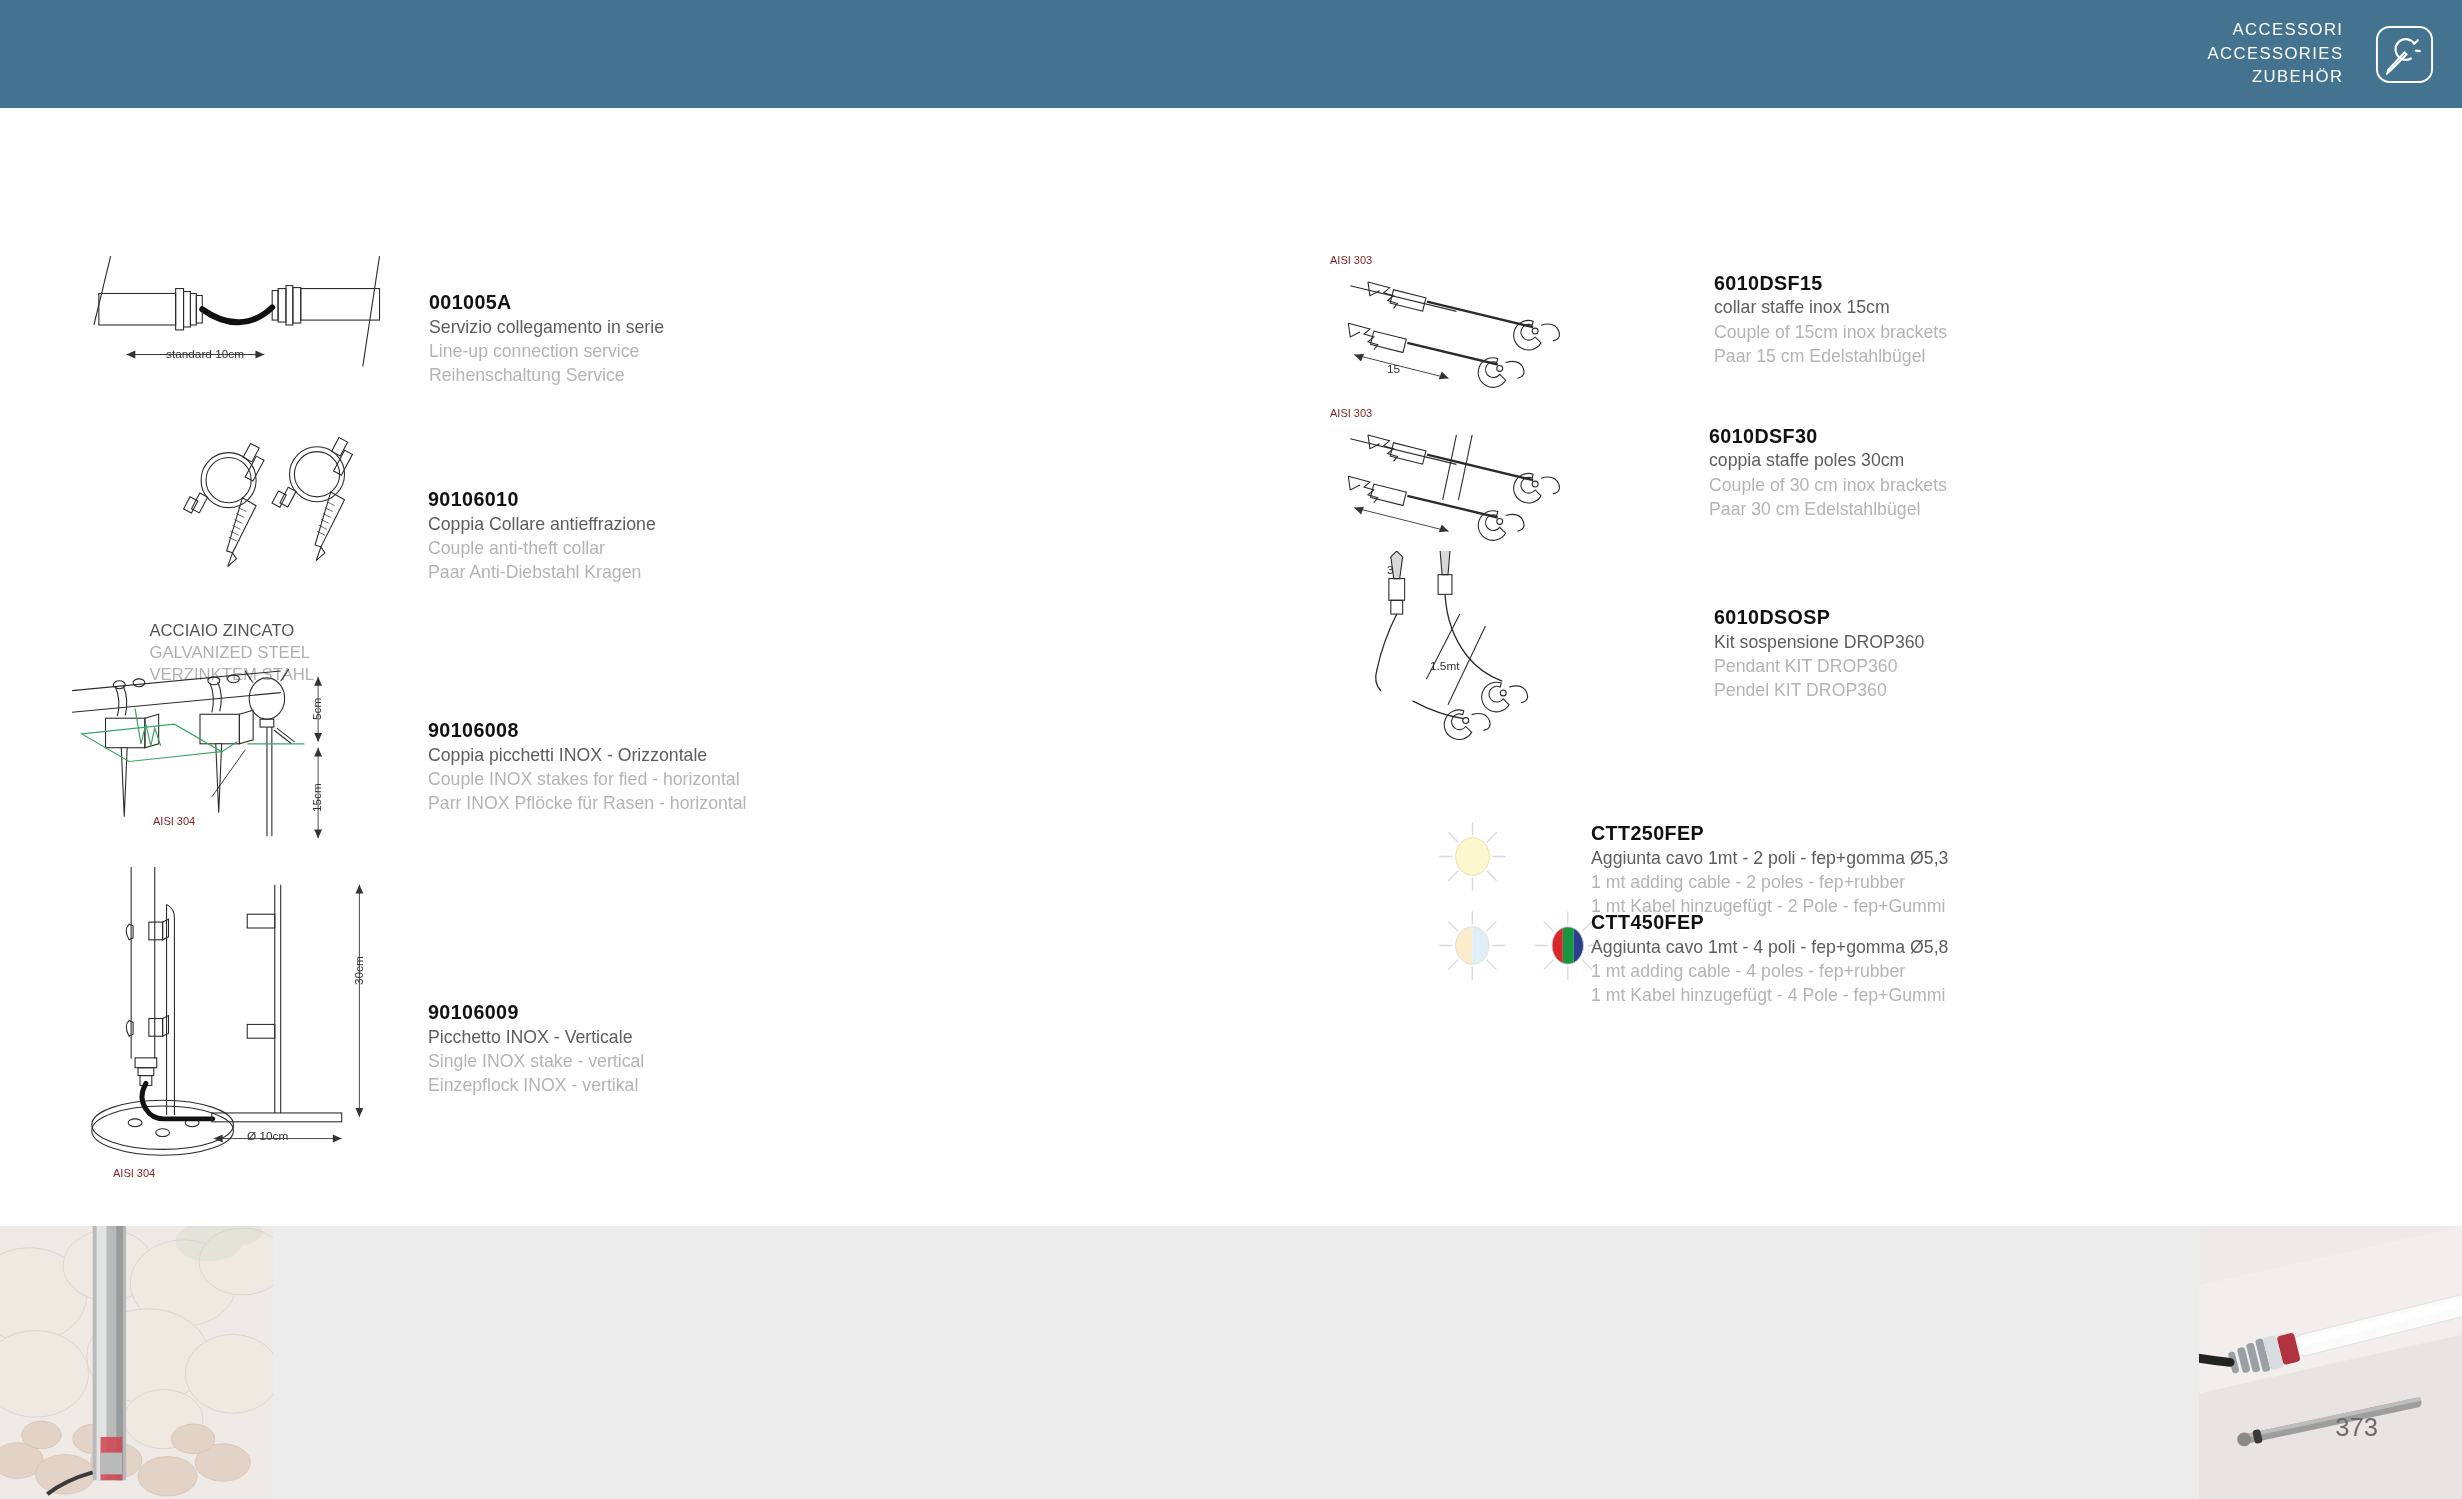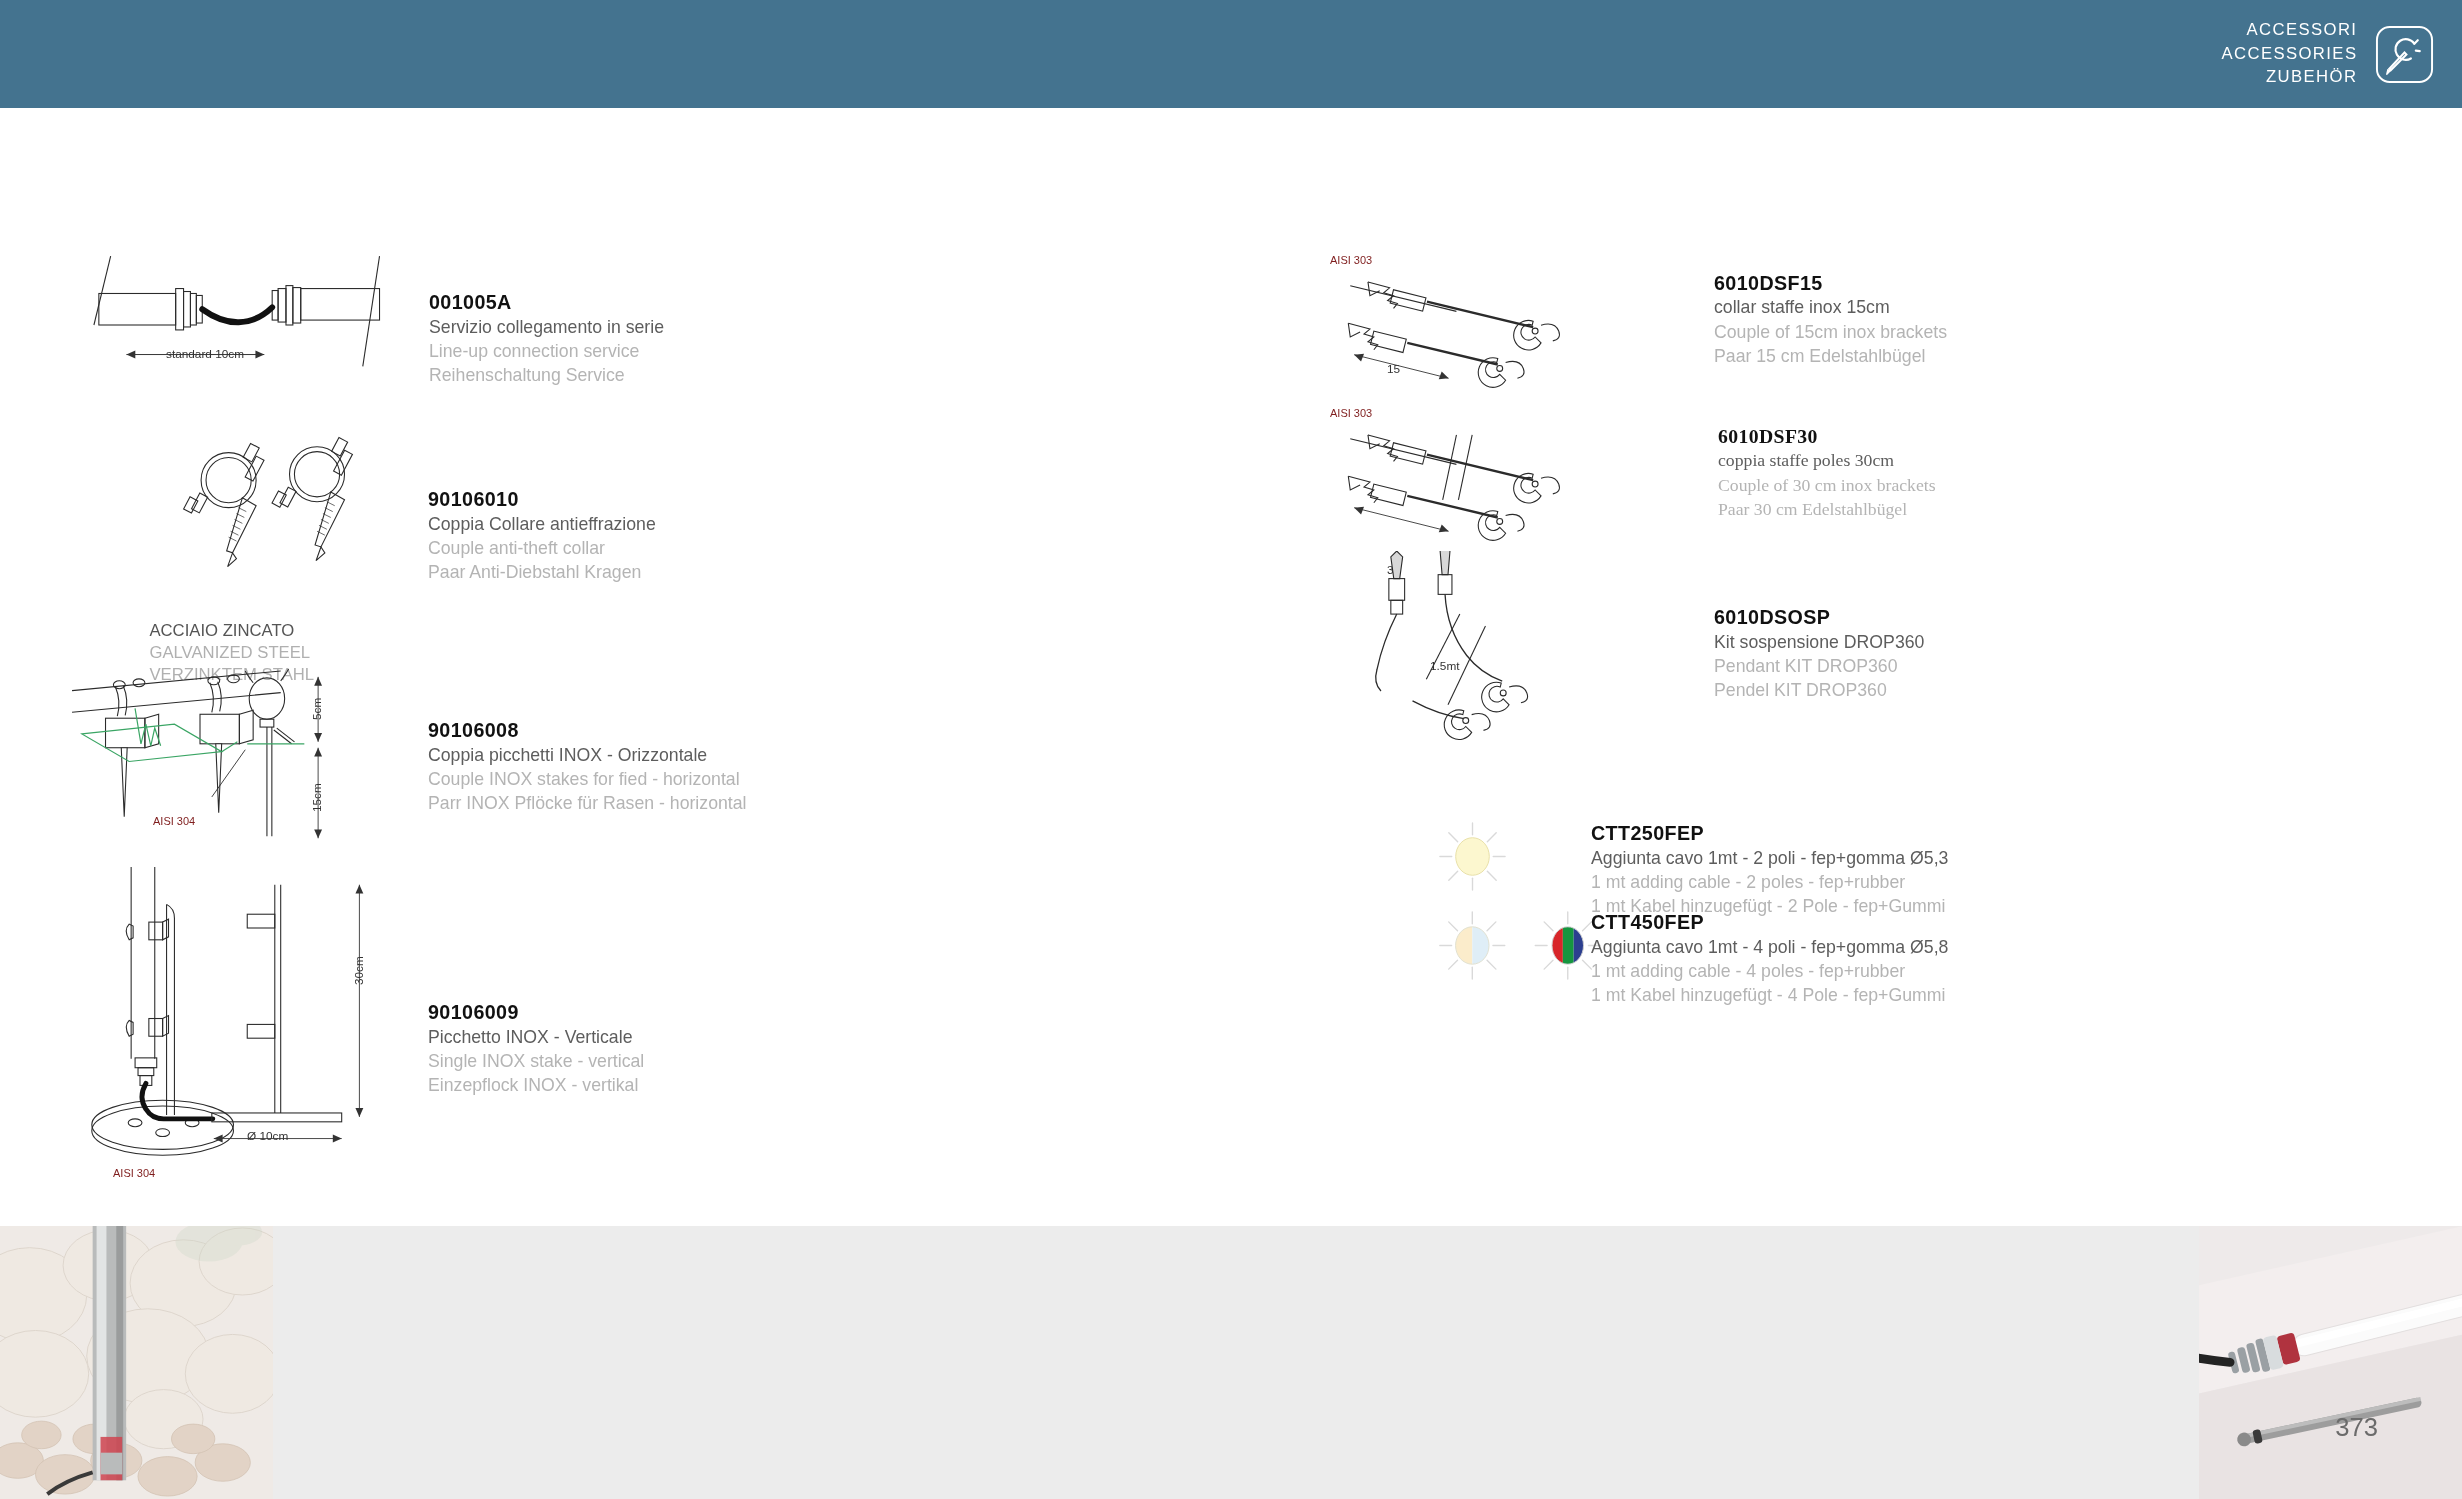--- a/index.html
+++ b/index.html
@@ -3,21 +3,21 @@
 <meta charset="utf-8">
 <style>
   html,body{margin:0;padding:0;background:#fff;}
   body{width:2463px;height:1499px;position:relative;overflow:hidden;
        font-family:"Liberation Sans", sans-serif;color:#000;}
 
   
   .header{position:absolute;left:0;top:0;width:2463px;height:108px;background:#44738f;}
   .brand{position:absolute;left:87px;top:15.8px;font-size:71px;font-weight:300;color:#fff;
          letter-spacing:1px;line-height:1;}
-  .hdr-right{position:absolute;right:27.6px;top:19.7px;display:flex;align-items:center;gap:17px;}
+  .hdr-right{position:absolute;right:27.6px;top:19.7px;display:flex;align-items:center;gap:31px;}
   .hdr-langs{display:flex;flex-direction:column;align-items:flex-end;gap:3px;
              color:#fff;font-size:16.7px;letter-spacing:1.4px;line-height:1.25;}
   .hdr-icon{width:61px;height:61px;}
 
   
   .sheet{position:absolute;left:0;top:108px;width:2463px;height:1118px;background:#fff;}
 
   .entry{position:absolute;}
   .art{position:absolute;}
   .txt{position:absolute;}
@@ -316,21 +316,21 @@
           <line x1="134" y1="6" x2="120" y2="72"></line>
         </g>
         <g stroke="#333" stroke-width=".9">
           <line x1="14" y1="80" x2="110" y2="104"></line>
           <path d="M14 80 l10 -1 l-3 8 z" fill="#333" stroke="none"></path>
           <path d="M110 104 l-10 1 l3 -8 z" fill="#333" stroke="none"></path>
         </g>
       </svg>
     </div>
     <div class="dim" style="left:57px;top:116px;margin-top:48px;">30</div>
-    <div class="txt" style="left:388px;top:24.6px;font-family:Liberation Serif, serif;">
+    <div class="txt" style="left:379px;top:24.6px;">
       <div class="code">6010DSF30</div>
       <div class="d-it">coppia staffe poles 30cm</div>
       <div class="d-en">Couple of 30 cm inox brackets</div>
       <div class="d-de">Paar 30 cm Edelstahlbügel</div>
     </div>
   </div>
 
   <div class="entry" style="left:1369px;top:443px;">
     <div class="art">
       <svg width="296" height="207" viewBox="0 0 300 210">

